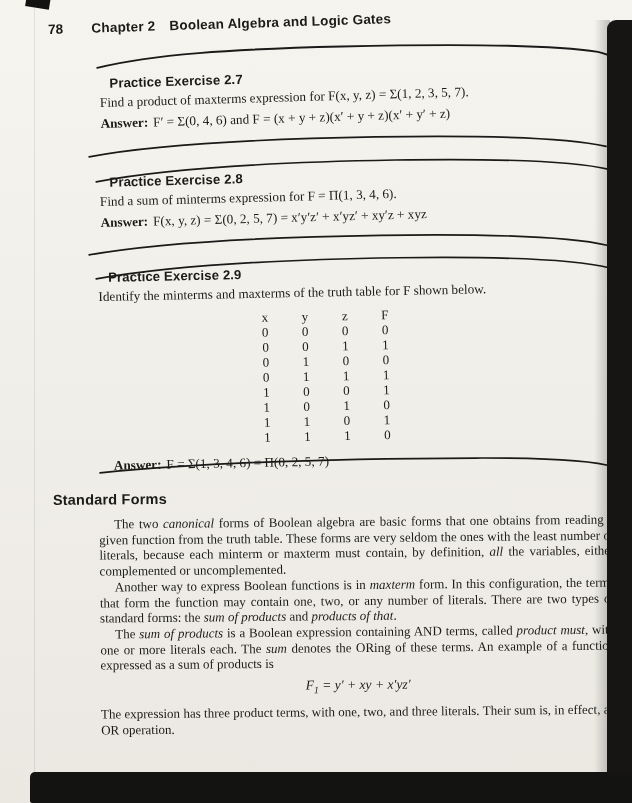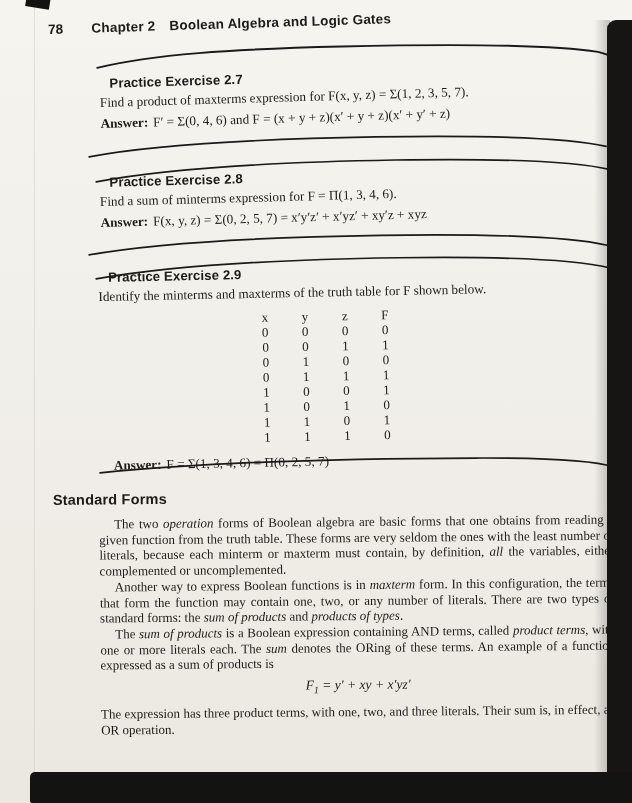--- a/index.html
+++ b/index.html
@@ -183,23 +183,23 @@
     </table>
 
     <div class="ex-answer-29">
       <span class="answer-label">Answer:</span><span>F = Σ(1, 3, 4, 6) = Π(0, 2, 5, 7)</span>
     </div>
   </section>
 
   <section class="standard-forms">
     <div class="sf-heading">Standard Forms</div>
     <div class="sf-body">
-      <p class="indent"><span>The two </span><i>operation</i><span> forms of Boolean algebra are basic forms that one obtains from reading a given function from the truth table. These forms are very seldom the ones with the least number of literals, because each minterm or maxterm must contain, by definition, </span><i>all</i><span> the variables, either complemented or uncomplemented.</span></p>
-      <p class="indent"><span>Another way to express Boolean functions is in </span><i>maxterm</i><span> form. In this configuration, the terms that form the function may contain one, two, or any number of literals. There are two types of standard forms: the </span><i>sum of products</i><span> and </span><i>products of types</i><span>.</span></p>
-      <p class="indent"><span>The </span><i>sum of products</i><span> is a Boolean expression containing AND terms, called </span><i>product terms</i><span>, with one or more literals each. The </span><i>sum</i><span> denotes the ORing of these terms. An example of a function expressed as a sum of products is</span></p>
+      <p class="indent"><span>The two </span><i>canonical</i><span> forms of Boolean algebra are basic forms that one obtains from reading a given function from the truth table. These forms are very seldom the ones with the least number of literals, because each minterm or maxterm must contain, by definition, </span><i>all</i><span> the variables, either complemented or uncomplemented.</span></p>
+      <p class="indent"><span>Another way to express Boolean functions is in </span><i>maxterm</i><span> form. In this configuration, the terms that form the function may contain one, two, or any number of literals. There are two types of standard forms: the </span><i>sum of products</i><span> and </span><i>products of that</i><span>.</span></p>
+      <p class="indent"><span>The </span><i>sum of products</i><span> is a Boolean expression containing AND terms, called </span><i>product must</i><span>, with one or more literals each. The </span><i>sum</i><span> denotes the ORing of these terms. An example of a function expressed as a sum of products is</span></p>
       <div class="equation"><span>F</span><sub>1</sub><span> = y′ + xy + x′yz′</span></div>
       <p>The expression has three product terms, with one, two, and three literals. Their sum is, in effect, an OR operation.</p>
     </div>
   </section>
 
   <div class="scan-edge-fade"></div>
   <div class="scan-edge-right"></div>
   <div class="scan-edge-bottom"></div>
 
 </div>

